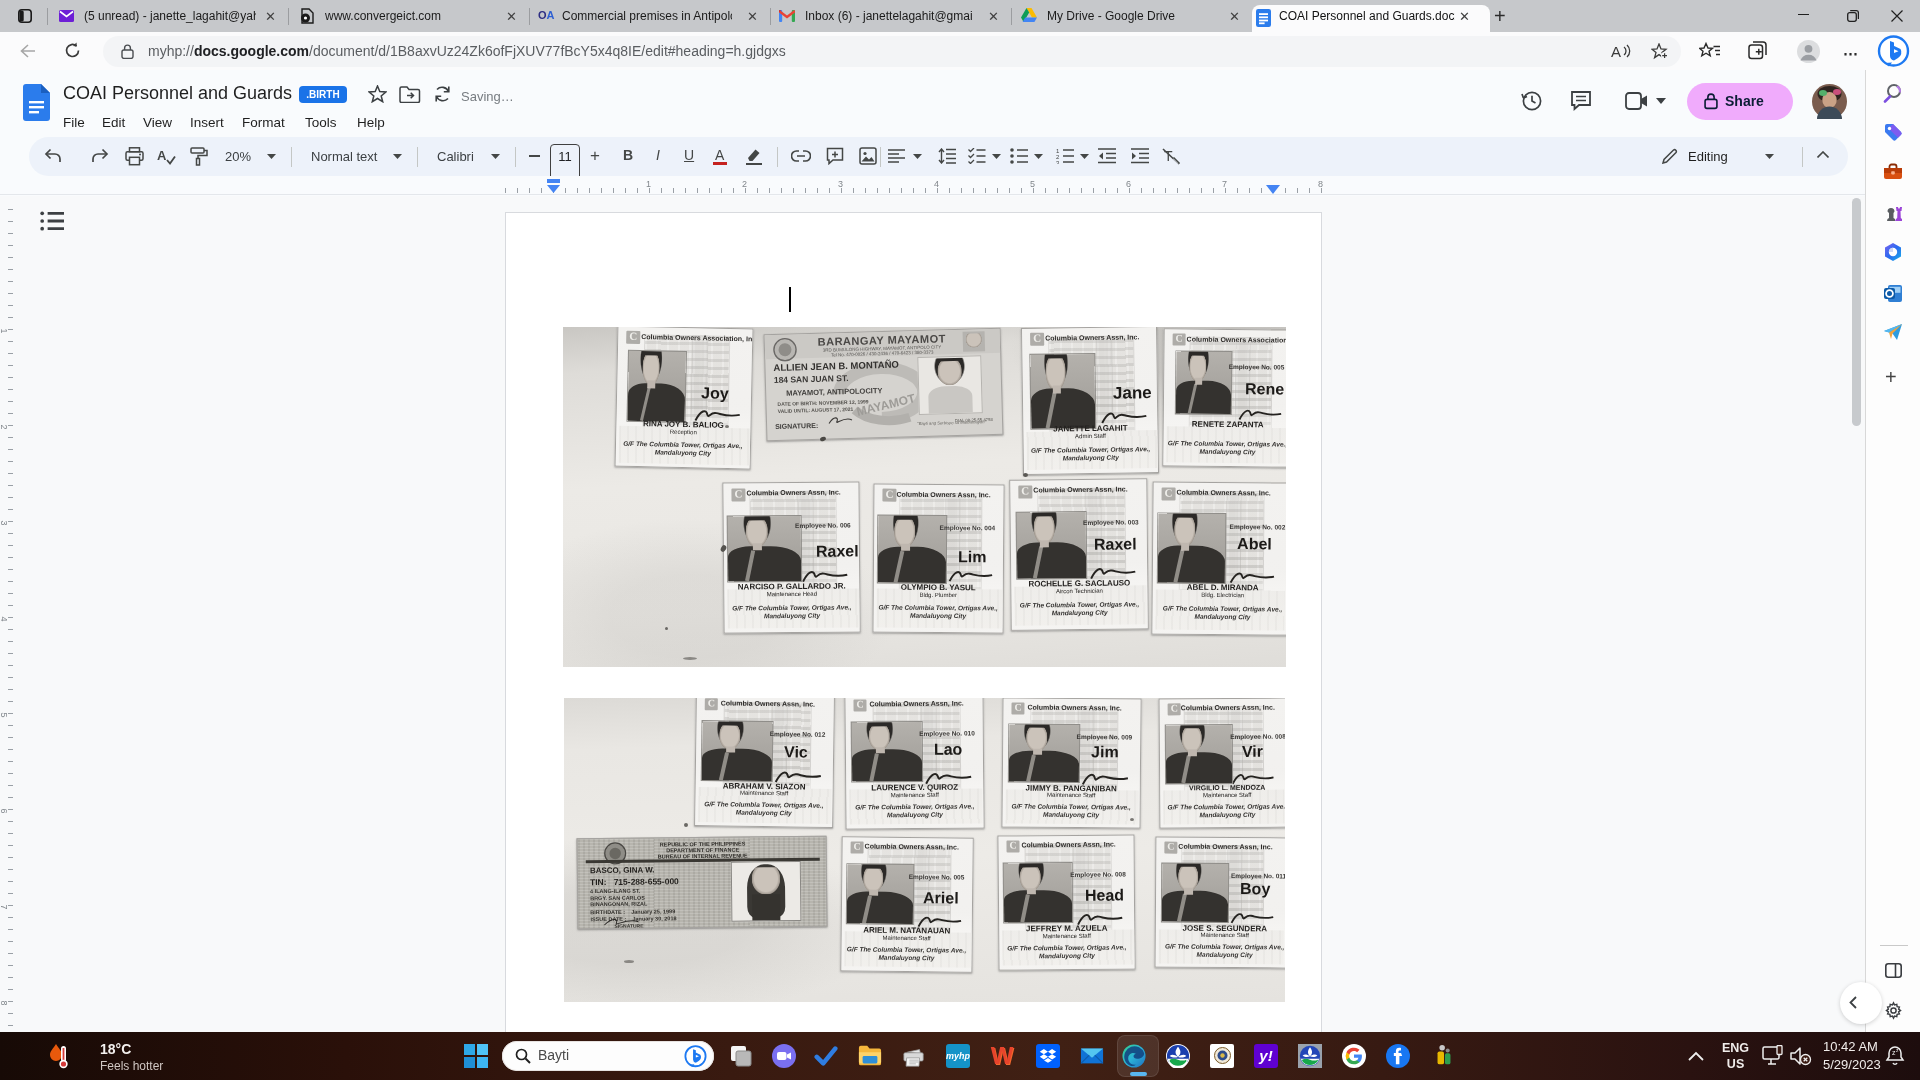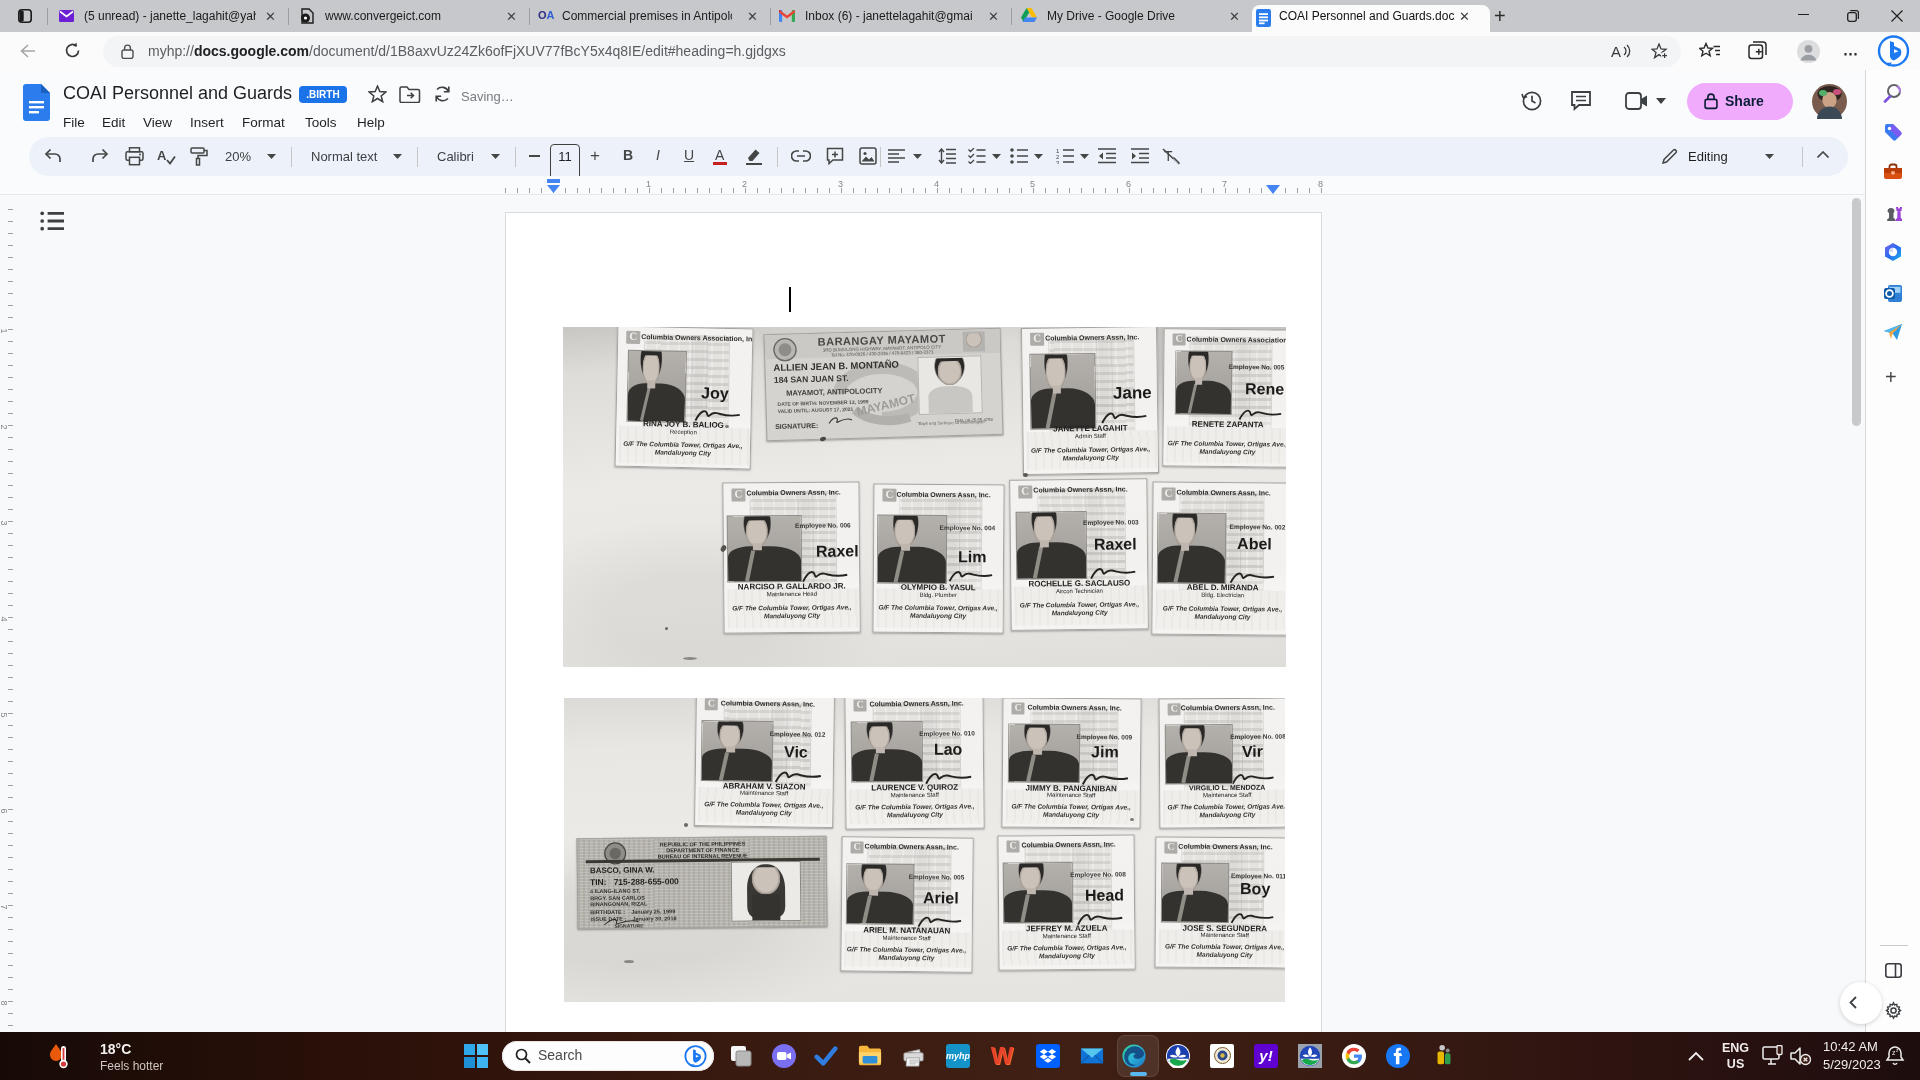--- a/index.html
+++ b/index.html
@@ -927,21 +927,21 @@
         <rect x="13" y="0" width="11" height="11" fill="#4fc3f7"></rect>
         <rect x="0" y="13" width="11" height="11" fill="#1f8fd6"></rect>
         <rect x="13" y="13" width="11" height="11" fill="#3db5f2"></rect>
       </svg>
 
     <div class="abs" style="left:502px;top:9px;width:212px;height:30px;background:#fdfdfd;border-radius:15px;box-shadow:inset 0 0 0 1px #e7e3e1">
       <svg class="abs" style="left:13px;top:7px" width="16" height="16" viewBox="0 0 16 16">
           <circle cx="6.5" cy="6.5" r="5" fill="none" stroke="#1f1f1f" stroke-width="1.7"></circle>
           <path d="M10.5 10.5 L15 15" stroke="#1f1f1f" stroke-width="1.9"></path>
         </svg>
-      <div class="abs" style="left:36px;top:6px;font-size:14px;color:#4a4a4a">Search</div>
+      <div class="abs" style="left:36px;top:6px;font-size:14px;color:#4a4a4a">Bayti</div>
       <svg class="abs" style="left:182px;top:4px" width="23" height="23" viewBox="0 0 33 33">
           <circle cx="16.5" cy="16" r="14.5" fill="#fff" stroke="#1d79f2" stroke-width="2.6"></circle>
           <path d="M8 28 L12 31.5 L15 27.5 Z" fill="#1d79f2"></path>
           <path d="M13 6 L17 7.5 V18 L21.5 16.2 L15.5 13.5 L14 9.5 L23.5 14 A6.4 6.4 0 0 1 21 23 L17 25.5 A5 5 0 0 1 13 21 Z" fill="#1d79f2"></path>
         </svg>
     </div>
 
     <svg class="tbicon" style="left:729px" width="24" height="24" viewBox="0 0 24 24">
         <rect x="2" y="2" width="15" height="15" rx="2" fill="#f5f5f5"></rect>
         <rect x="7" y="7" width="15" height="15" rx="2" fill="#b8b8b8"></rect>

